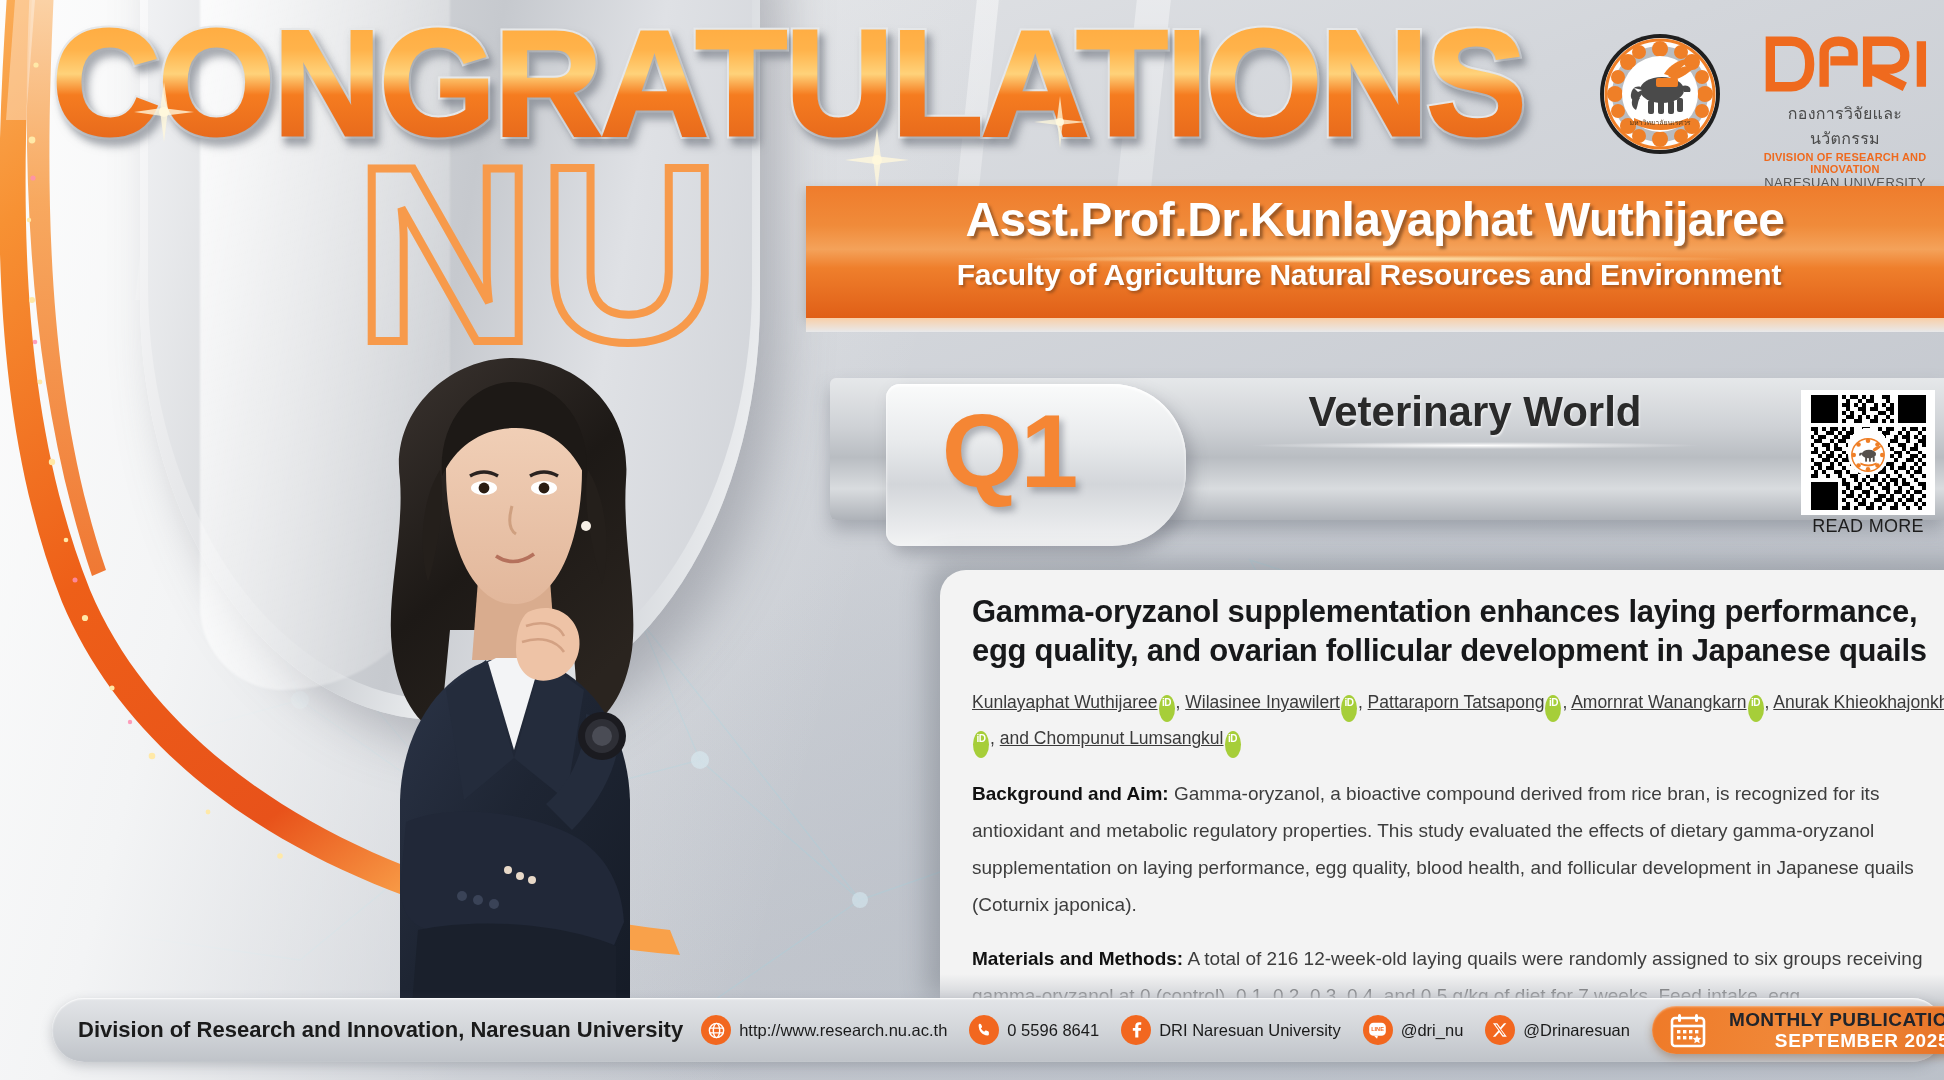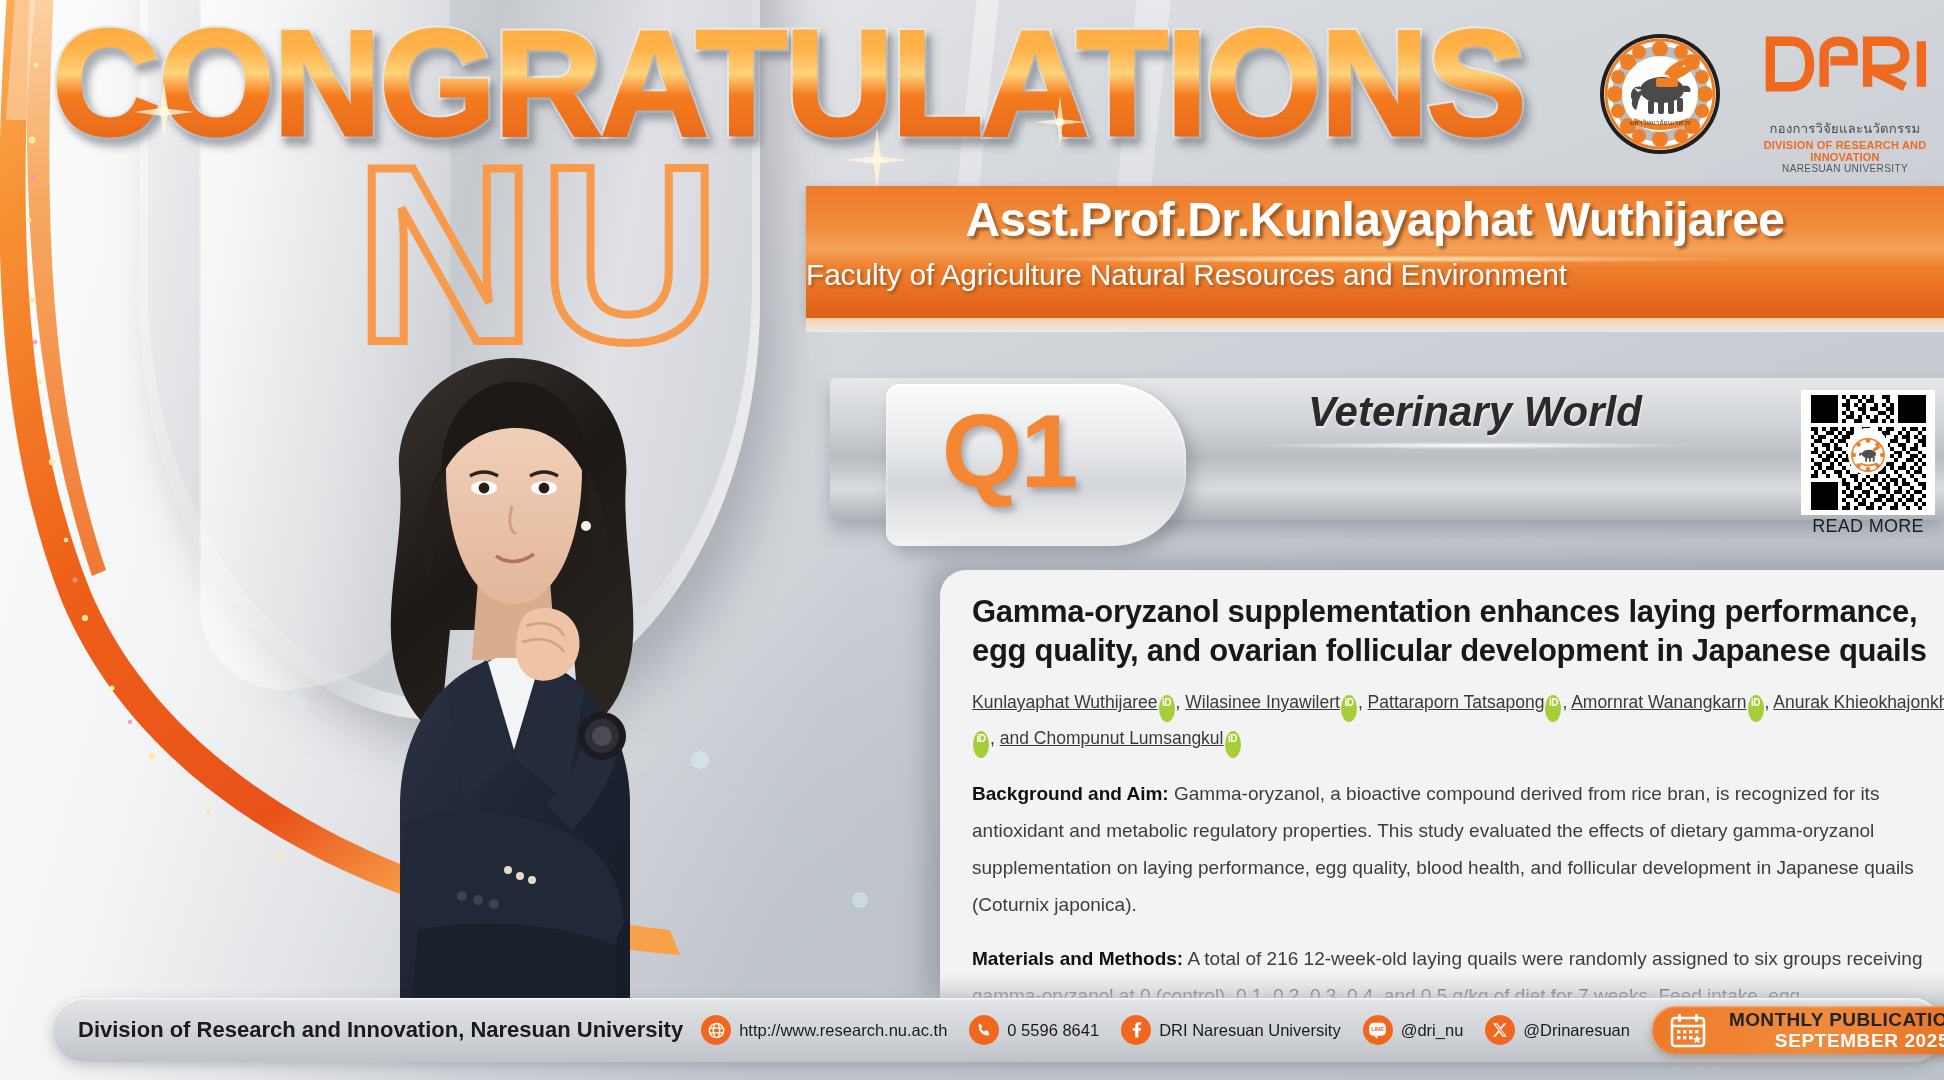--- a/index.html
+++ b/index.html
@@ -80,42 +80,42 @@
     font-size:150px; font-weight:bold; letter-spacing:-2px; line-height:1;
     color:transparent; -webkit-text-stroke:7px #e6e8ea;
     white-space:nowrap;
     filter:drop-shadow(5px 7px 4px rgba(110,116,126,.5));
   }
 
   
   .nu-seal{ position:absolute; left:1598px; top:32px; width:124px; height:124px; }
   .dri{ position:absolute; left:1760px; top:34px; width:170px; height:120px; text-align:center; }
   .dri-mark{ height:60px; }
-  .dri-thai{ font-size:13px; color:#4a4a4a; margin-top:20px; letter-spacing:.3px; }
+  .dri-thai{ font-size:16px; color:#4a4a4a; margin-top:3px; letter-spacing:.3px; }
   .dri-en{ font-size:11px; color:#ef6a1e; font-weight:bold; letter-spacing:.2px; }
-  .dri-uni{ font-size:10px; color:#555; letter-spacing:.4px; }
+  .dri-uni{ font-size:13px; color:#555; letter-spacing:.4px; }
 
   
   .name-band{
     position:absolute; left:806px; top:186px; width:1138px; height:132px;
     background:linear-gradient(180deg,#ef7c2c 0%,#f08b3a 30%,#f4a25a 48%,#ef7f2c 62%,#e05f17 100%);
     box-shadow:0 4px 10px rgba(80,60,40,.28);
   }
   .name-band::after{
     content:""; position:absolute; left:18%; top:52%; width:64%; height:8px;
     background:radial-gradient(ellipse at center,rgba(255,240,190,.95),rgba(255,220,150,0) 72%);
   }
   .prof-name{
     position:absolute; left:0; right:0; top:6px; text-align:center;
     font-size:48px; font-weight:bold; color:#fff; letter-spacing:-.5px;
     text-shadow:3px 3px 3px rgba(90,50,20,.55);
   }
   .faculty{
-    position:absolute; left:0; right:12px; top:72px; text-align:left;
-    font-size:30px; font-weight:normal; color:#fff; letter-spacing:-.2px;
+    position:absolute; left:0; right:12px; top:72px; text-align:center;
+    font-size:30px; font-weight:bold; color:#fff; letter-spacing:-.2px;
     text-shadow:2px 2px 3px rgba(90,50,20,.5);
   }
   .band-tail{
     position:absolute; left:806px; top:318px; width:1138px; height:14px;
     background:linear-gradient(180deg,#f8cfa8,#e8e9eb);
   }
 
   
   .jbar{
     position:absolute; left:830px; top:378px; width:1114px; height:142px;
@@ -132,21 +132,21 @@
   .q1-text{
     position:absolute; left:0; right:54px; top:2px; height:130px;
     display:flex; align-items:center; justify-content:center;
     font-size:104px; font-weight:bold; color:#f58634; letter-spacing:-2px;
     text-shadow:4px 5px 6px rgba(100,105,115,.45);
   }
   .journal{
     position:absolute; left:1190px; top:388px; width:570px; text-align:center;
   }
   .journal-name{
-    font-size:42px; font-style:italic; font-weight:bold; color:#2a2a2a;
+    font-size:42px; font-weight:bold; color:#2a2a2a;
     text-shadow:1px 2px 2px rgba(255,255,255,.6);
   }
   .journal-div{
     width:78%; height:7px; margin:6px auto 4px;
     background:radial-gradient(ellipse at center,rgba(255,255,255,1),rgba(255,255,255,0) 72%);
   }
   .journal-idx{
     font-size:39px; font-weight:bold; color:#f2641d;
     text-shadow:1px 2px 2px rgba(255,255,255,.55);
   }

